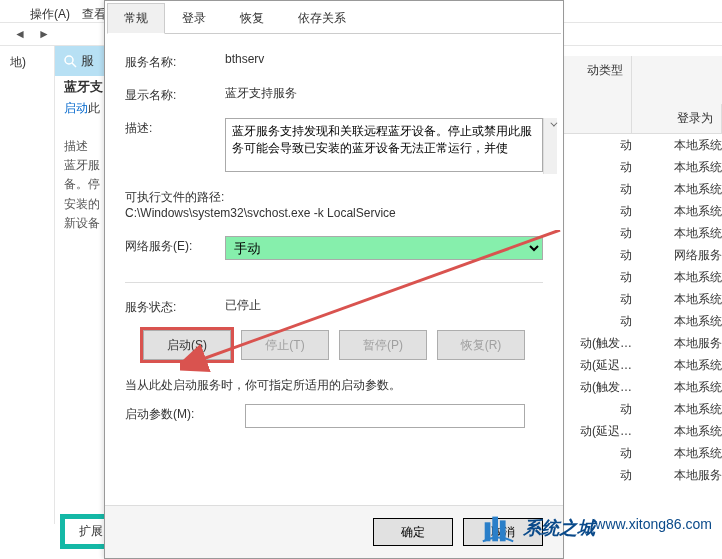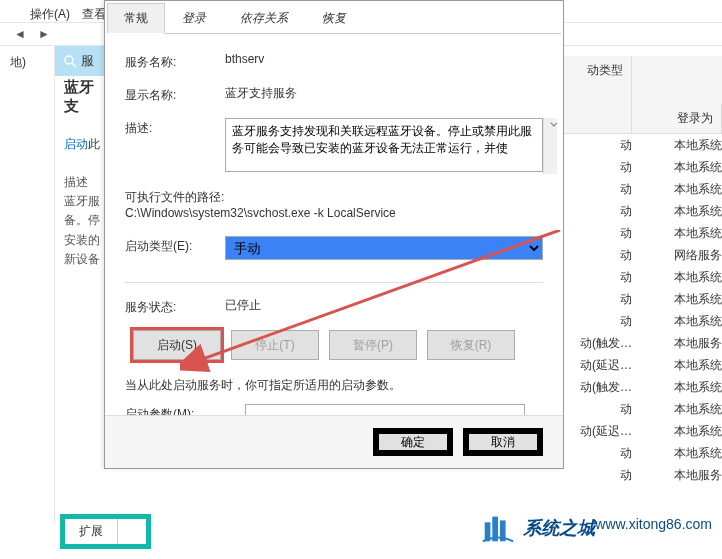--- a/index.html
+++ b/index.html
@@ -10,57 +10,57 @@
 .bg-menu { position:absolute; left:28px; top:4px; display:flex; gap:8px; }
 .bg-menu span { padding:2px 2px; }
 .bg-toolbar { position:absolute; left:0; top:22px; width:100%; height:24px; border-top:1px solid #e5e5e5; border-bottom:1px solid #e5e5e5; }
 .bg-toolbar-icons { padding:3px 12px; display:flex; gap:8px; }
 .tb-ic { width:16px; height:16px; display:flex; align-items:center; justify-content:center; color:#555; font-size:12px; }
 .bg-left-pane { position:absolute; left:0; top:46px; width:55px; height:478px; border-right:1px solid #e5e5e5; }
 .bg-left-item { padding:8px 10px; }
 .bg-main { position:absolute; left:55px; top:46px; width:50px; height:478px; }
 .search-hdr { background:#b7e0f4; padding:6px 8px; display:flex; align-items:center; gap:4px; font-size:13px; }
 .bg-detail { position:absolute; left:64px; top:78px; width:40px; }
-.bg-detail h4 { font-size:15px; font-weight:bold; margin-bottom:20px; }
+.bg-detail h4 { font-size:13px; font-weight:bold; margin-bottom:4px; }
 .bg-link { color:#0066cc; cursor:pointer; }
 .bg-desc { margin-top:20px; line-height:1.6; color:#555; }
 .bg-tabs-btm { position:absolute; left:60px; bottom:10px; display:flex; border:5px solid #14b8a6; }
 .bg-tabs-btm span { padding:4px 14px; border-right:1px solid #ccc; }
 .bg-tabs-btm span:last-child { border-right:none; }
 
 
 .svc-table { position:absolute; right:0; top:56px; width:160px;text-align:right; }
 .svc-hdr { display:flex; background:#f5f5f5; border-bottom:1px solid #ddd; }
 .svc-hdr div { padding:6px 8px; border-right:1px solid #ddd; }
 .h-type { width:70px; } .h-login { width:90px;margin-top:48px; }
 .svc-row { display:flex; height:22px; align-items:center; }
 .svc-row .c-type { width:70px; padding-left:8px; } .svc-row .c-login { width:90px; padding-left:8px; }
 
 
-.dialog { position:absolute; left:104px; top:0; width:460px; height:469px; background:#fff; border:1px solid #999; box-shadow:-2px 0 4px rgba(0,0,0,0.1); }
+.dialog { position:absolute; left:104px; top:0; width:460px; height:559px; background:#fff; border:1px solid #999; box-shadow:-2px 0 4px rgba(0,0,0,0.1); }
 .tabbar { display:flex; border-bottom:1px solid #ccc; margin:2px 2px 0 2px; }
 .tab { padding:6px 16px; border:1px solid transparent; border-bottom:none; background:#f0f0f0; cursor:pointer; border:1px solid #ccc; border-bottom:1px solid #fff; margin-bottom:-1px; }
-.tab.inactive { background:transparent; border-color:transparent;font-style:italic; }
+.tab.inactive { background:transparent; border-color:transparent; }
 .tab-content { padding:18px 20px 12px 20px; }
 .form-row { display:flex; margin-bottom:14px; align-items:flex-start; }
 .lbl { width:100px; flex-shrink:0; padding-top:2px; }
 .val { flex:1; }
 textarea.desc { width:100%; height:54px; border:1px solid #aaa; padding:4px 6px; font-family:inherit; font-size:12px; resize:none; line-height:1.4; }
 .path-block { margin-bottom:16px; }
 .path-block .p-lbl { }
-select.startup { width:100%; height:24px; border:1px solid #aaa; padding:2px 4px; font-family:inherit; background:#3b82f6; }
+select.startup { width:100%; height:24px; border:1px solid #aaa; padding:2px 4px; font-family:inherit; background:#86efac; }
 hr.sep { border:none; border-top:1px solid #ddd; margin:22px 0 14px; }
-.btn-row { display:flex; gap:10px; margin:12px 8px 16px; }
+.btn-row { display:flex; gap:10px; margin:12px 8px 16px;justify-content:center; }
 .btn { width:88px; height:30px; border:1px solid #adadad; background:#e1e1e1; cursor:pointer; font-family:inherit; font-size:12px; display:flex; align-items:center; justify-content:center; }
 .btn.disabled { color:#a0a0a0; cursor:default; }
 .btn.highlighted { outline:3px solid #d9534f; outline-offset:0; }
 .note { margin-bottom:10px; line-height:1.5; }
 input.start-param { width:280px; height:24px; border:1px solid #aaa; padding:2px 6px; }
 .dialog-btm { position:absolute; bottom:0; left:0; right:0; border-top:1px solid #ddd; padding:12px 20px; display:flex; justify-content:flex-end; gap:10px; background:#f5f5f5; }
-.dlg-btn { width:80px; height:28px; border:6px solid #000000; background:#e1e1e1; cursor:pointer; font-family:inherit; font-size:12px; }
+.dlg-btn { width:80px; height:28px; border:1px solid #000000; background:#e1e1e1; cursor:pointer; font-family:inherit; font-size:12px; }
 
 
 .arrow-svg { position:absolute; left:180px; top:230px; pointer-events:none; }
 
 
 .watermark { position:absolute; right:10px; bottom:12px; display:flex; align-items:center; gap:6px; }
 .wm-ic { width:38px; height:38px; }
 .wm-txt { display:flex; flex-direction:row; }
 .wm-cn { font-size:18px; font-weight:bold; font-style:italic; color:#0a4a8a; }
 .wm-en { font-size:14px; color:#0a4a8a; }
@@ -180,22 +180,22 @@
           <div class="c-login">本地服务</div>
         </div>
       </div>
   </div>
 </div>
 
 <div class="dialog">
   <div class="tabbar">
     <div class="tab">常规</div>
     <div class="tab inactive">登录</div>
+    <div class="tab inactive">恢复</div>
     <div class="tab inactive">依存关系</div>
-    <div class="tab inactive">恢复</div>
   </div>
   <div class="tab-content">
     <div class="form-row">
       <div class="lbl">服务名称:</div>
       <div class="val">bthserv</div>
     </div>
     <div class="form-row">
       <div class="lbl">显示名称:</div>
       <div class="val">蓝牙支持服务</div>
     </div>
@@ -204,21 +204,21 @@
       <div class="val" style="position:relative;">
         <textarea class="desc" readonly="" style="">蓝牙服务支持发现和关联远程蓝牙设备。停止或禁用此服务可能会导致已安装的蓝牙设备无法正常运行，并使</textarea>
         <div class="scroll-v"></div>
       </div>
     </div>
     <div class="path-block">
       <div class="p-lbl">可执行文件的路径:</div>
       <div>C:\Windows\system32\svchost.exe -k LocalService</div>
     </div>
     <div class="form-row">
-      <div class="lbl">启动类型(E):</div>
+      <div class="lbl">网络服务(E):</div>
       <div class="val">
         <select class="startup">
           <option>手动</option>
         </select>
       </div>
     </div>
     <hr class="sep">
     <div class="form-row">
       <div class="lbl">服务状态:</div>
       <div class="val">已停止</div>

